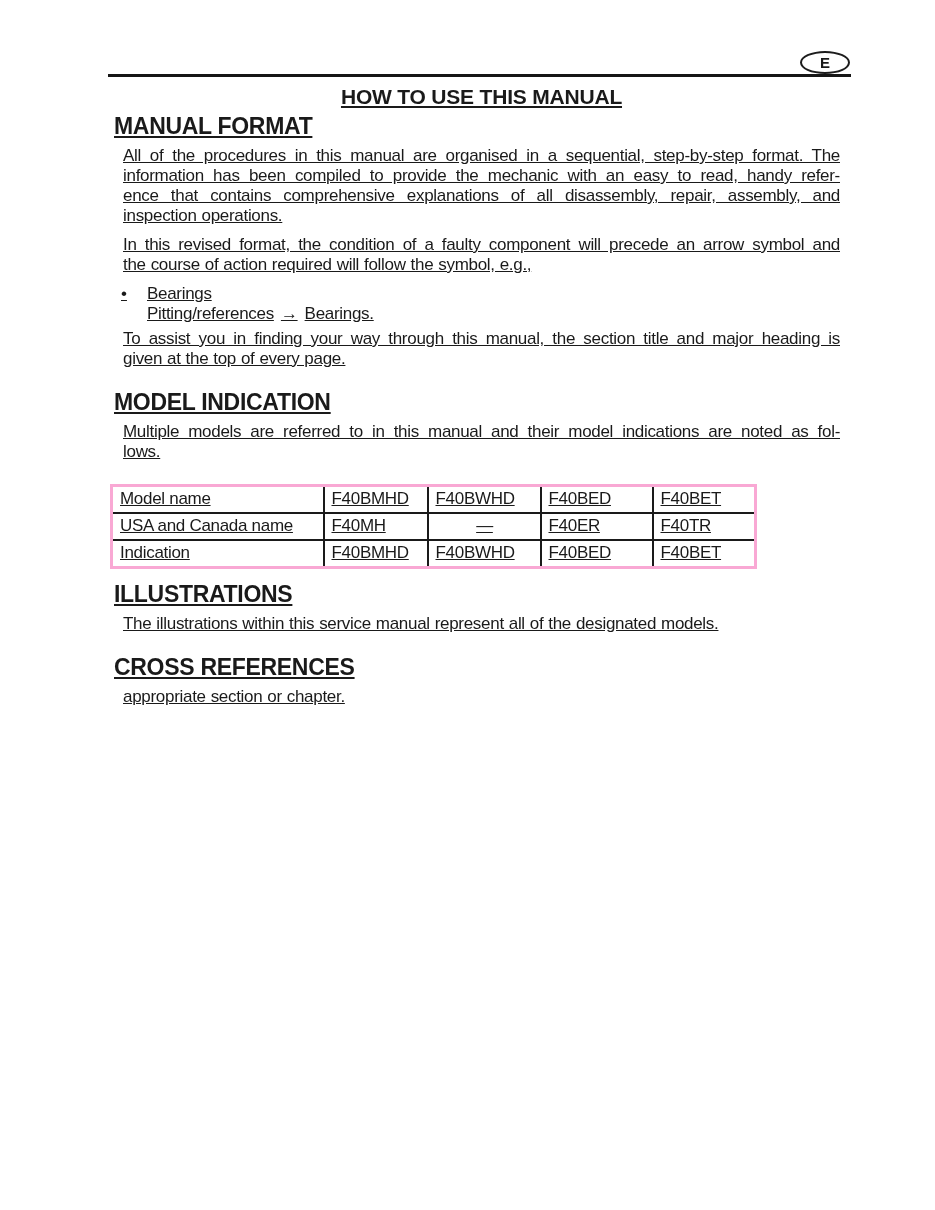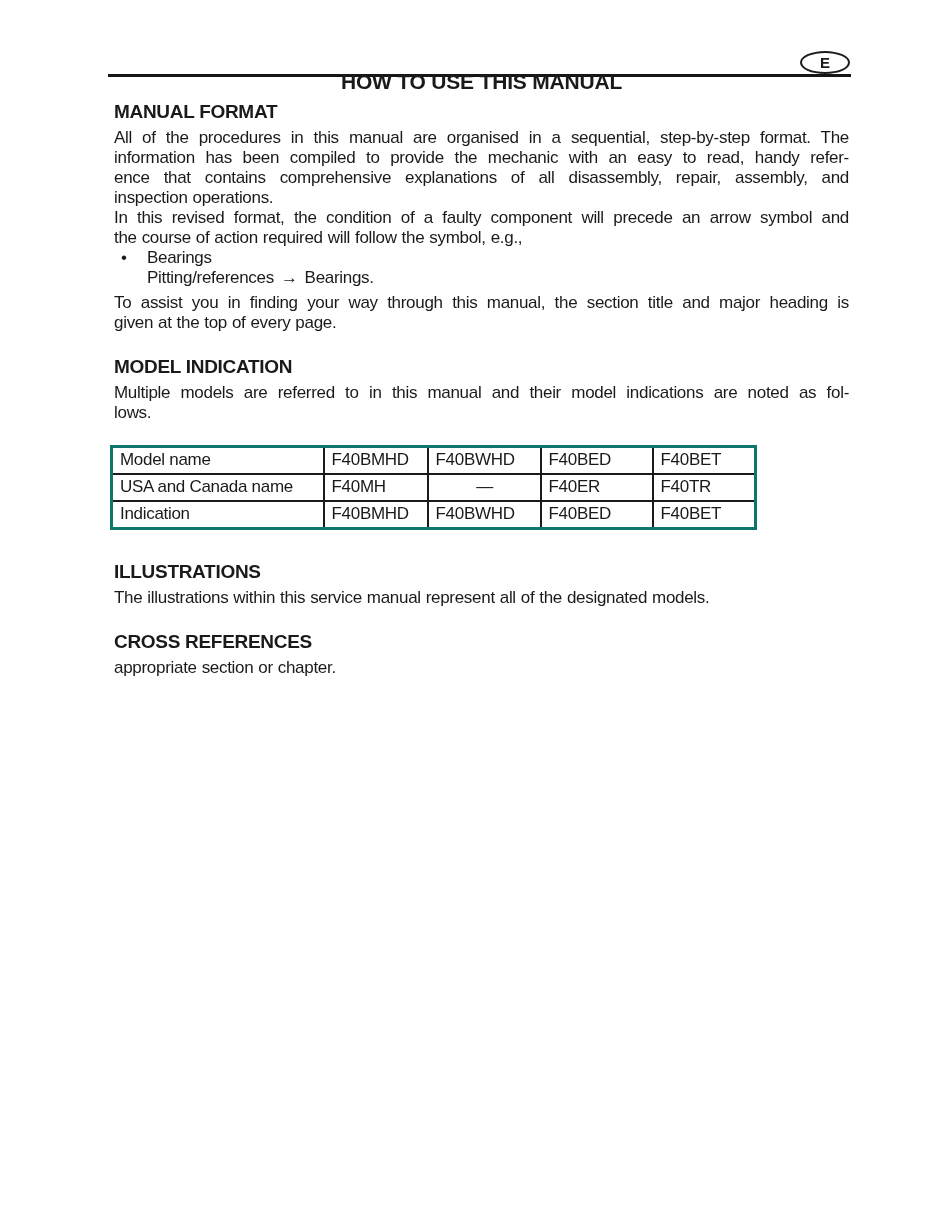--- a/index.html
+++ b/index.html
@@ -37,41 +37,42 @@
     left: 108px;
     top: 74px;
     width: 743px;
     height: 3px;
     background: #161616;
   }
   
   .content {
     position: absolute;
     left: 114px;
-    top: 70px;
+    top: 85px;
     width: 735px;
+    text-decoration: underline;
   }
   .page-title {
     margin: 0;
     font-size: 21px;
     font-weight: 700;
     line-height: 23px;
     text-align: center;
     letter-spacing: -0.2px;
   }
   .section-heading {
     margin: 23px 0 6px 0;
-    font-size: 19px;
+    font-size: 23px;
     font-weight: 700;
     line-height: 21px;
     letter-spacing: -0.3px;
   }
   .section-heading.first { margin-top: 8px; }
-  .section-heading.after-table { margin-top: 31px; }
-  .para { margin: 0; }
+  .section-heading.after-table { margin-top: 15px; }
+  .para { margin: 9px; }
   .para.gap-sm { margin-top: 5px; }
   .line {
     font-size: 17px;
     line-height: 20px;
     letter-spacing: -0.3px;
     word-spacing: 0.5px;
   }
   .line.j {
     text-align: justify;
     text-align-last: justify;
@@ -88,21 +89,21 @@
     line-height: 20px;
   }
   .indented { margin-left: 33px; }
   .arrow-symbol { padding: 0 7px; }
   
   .model-table {
     border-collapse: collapse;
     table-layout: fixed;
     width: 644px;
     margin: 22px 0 0 -4px;
-    border: 3px solid #0f766e;
+    border: 3px solid #f9a8d4;
   }
   .model-table td {
     border: 2px solid #1a1a1a;
     font-size: 17px;
     letter-spacing: -0.3px;
     padding: 1px 6px 2px 7px;
     height: 22px;
     white-space: nowrap;
     overflow: hidden;
   }

